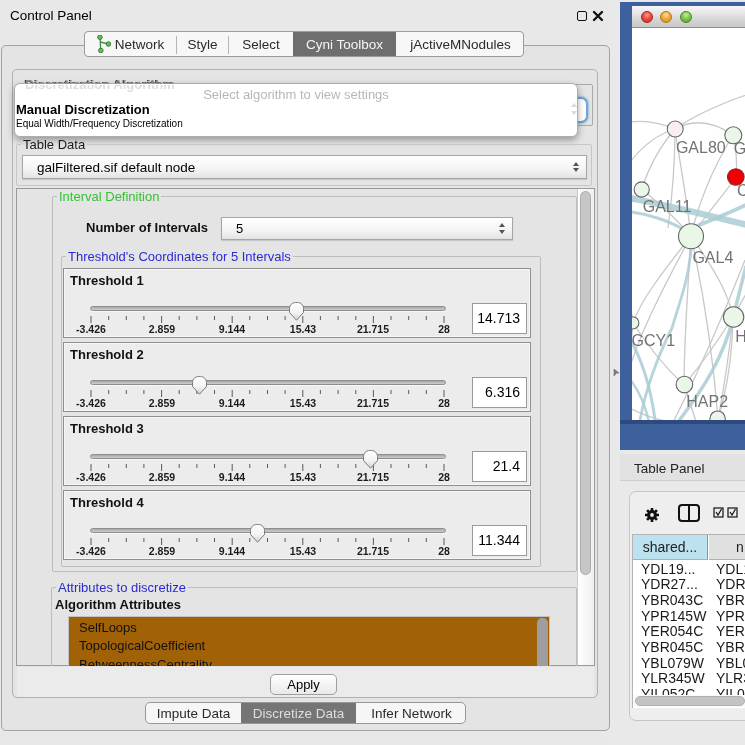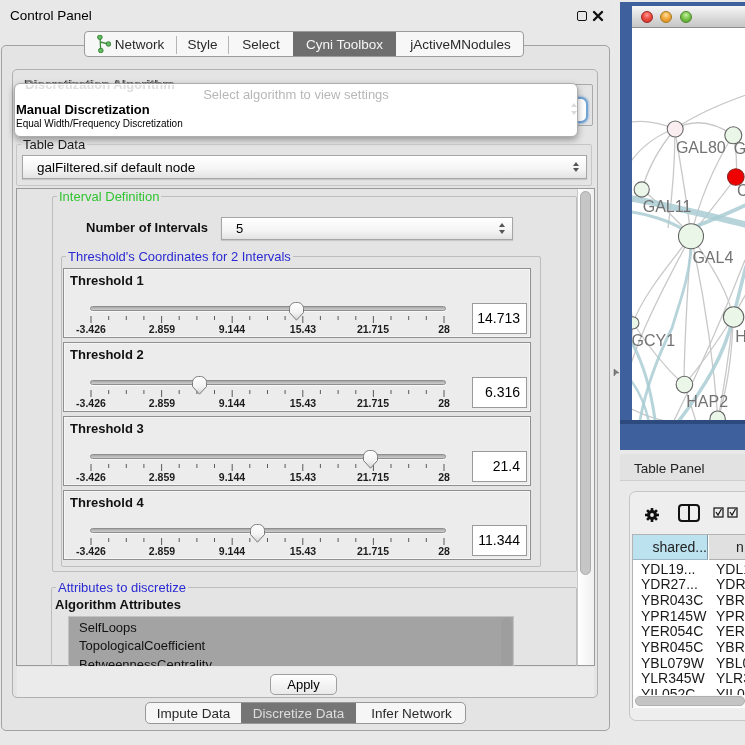--- a/index.html
+++ b/index.html
@@ -90,21 +90,21 @@
   </fieldset>
   <div style="position:absolute;left:69px;top:31px;font-size:13px;font-weight:bold;color:#111">Number of Intervals</div>
   <div class="combo" style="left:204px;top:28px;width:292px;height:23px">
     <div style="padding:3px 0 0 14px">5</div>
     <div class="ar">
         <span class="up"></span>
         <span class="dn"></span>
       </div>
   </div>
   <fieldset style="left:44px;top:60px;width:480px;height:318px;border-color:#bdbdbd">
-    <legend style="color:#2a2ad2">Threshold's Coordinates for 2 Intervals</legend>
+    <legend style="color:#2a2ad2">Threshold's Coordinates for 5 Intervals</legend>
   </fieldset>
 </div>
 <div class="abs" style="left:0;top:0;width:0;height:0"></div>
 <div class="abs" style="left:16px;top:188px;width:578px;height:478px;overflow:hidden">
 <div class="tbox" style="left:47px;top:80px">
   <div class="tname">Threshold 1</div>
   <div class="groove"></div>
   <svg style="position:absolute;left:0;top:46px;width:468px;height:9px" viewBox="0 0 468 9">
         <path d="M27.0 1V8M97.6 1V8M168.2 1V8M238.8 1V8M309.4 1V8M380.0 1V8" stroke="#4a4a4a" stroke-width="0.9"></path>
         <path d="M44.7 1V5M62.3 1V5M79.9 1V5M115.2 1V5M132.9 1V5M150.5 1V5M185.8 1V5M203.5 1V5M221.1 1V5M256.4 1V5M274.1 1V5M291.8 1V5M327.0 1V5M344.7 1V5M362.3 1V5" stroke="#4a4a4a" stroke-width="0.9"></path>
@@ -202,21 +202,21 @@
       </svg>
   <div class="tval">11.344</div>
 </div>
   </div>
 
 <div class="abs" style="left:16px;top:188px;width:578px;height:478px;overflow:hidden;pointer-events:none">
   <fieldset style="left:35px;top:392px;width:526px;height:92px;border-color:#bdbdbd">
     <legend style="color:#2a2ad2">Attributes to discretize</legend>
   </fieldset>
   <div style="position:absolute;left:39px;top:409px;font-size:13px;font-weight:bold;color:#111">Algorithm Attributes</div>
-  <div style="position:absolute;left:52px;top:428px;width:446px;height:60px;background:#a3a3a3;border:1px solid #c2c2c2">
+  <div style="position:absolute;left:52px;top:428px;width:482px;height:60px;background:#a16207;border:1px solid #c2c2c2">
     <div style="padding:2px 0 0 10px;font-size:13px;color:#111;line-height:18.3px">SelfLoops<br>TopologicalCoefficient<br>BetweennessCentrality</div>
     <div style="position:absolute;right:1px;top:1px;width:11px;height:56px;background:#9e9e9e;border-radius:5px"></div>
   </div>
 </div>
 
 <div class="abs" style="left:17px;top:667px;width:577px;height:30px;background:#ebebeb"></div>
 
 <div class="abs" style="left:270px;top:674px;width:67px;height:21px;background:linear-gradient(#ffffff,#e9e9e9);border:1px solid #9f9f9f;border-radius:5px;text-align:center;font-size:13px;line-height:19px;color:#000">Apply</div>
 
 <div class="abs" style="left:145px;top:702px;width:321px;height:22px;background:#f6f6f6;border:1px solid #979797;border-radius:5px;overflow:hidden">
@@ -310,21 +310,21 @@
 <div class="abs" style="left:678px;top:504px;width:22px;height:18px;border:2.4px solid #111;border-radius:4px"></div>
 <div class="abs" style="left:688px;top:504px;width:2.4px;height:18px;background:#111"></div>
 <svg class="abs" style="left:713px;top:507px;width:26px;height:11px" viewBox="0 0 26 11">
   <rect x="1" y="1" width="9" height="9" fill="none" stroke="#111" stroke-width="1.2"></rect>
   <path d="M3,5 L5,8 L8.5,2" fill="none" stroke="#111" stroke-width="1.2"></path>
   <rect x="15" y="1" width="9" height="9" fill="none" stroke="#111" stroke-width="1.2"></rect>
   <path d="M17,5 L19,8 L22.5,2" fill="none" stroke="#111" stroke-width="1.2"></path>
 </svg>
 
 <div class="abs" style="left:632px;top:534px;width:113px;height:174px;background:#fff;border-left:1px solid #b3b3b3;border-top:1px solid #b3b3b3;overflow:hidden"></div>
-<div class="abs" style="left:633px;top:535px;width:75px;height:25px;background:#bce1ef;border-right:1px solid #7e9aa6;border-bottom:1px solid #9ab7c3;text-align:right;font-size:14px;color:#222;line-height:25px">shared...</div>
+<div class="abs" style="left:633px;top:535px;width:75px;height:25px;background:#bce1ef;border-right:1px solid #7e9aa6;border-bottom:1px solid #9ab7c3;text-align:center;font-size:14px;color:#222;line-height:25px">shared...</div>
 <div class="abs" style="left:709px;top:535px;width:36px;height:25px;background:#e0e0e0;border-bottom:1px solid #b0b0b0;font-size:14px;color:#222;line-height:25px;padding-left:27px">n</div>
 <div style="position:absolute;left:641px;top:560.5px;width:66px;height:16px;font-size:14px;color:#1a1a1a;overflow:hidden;white-space:nowrap">YDL19...</div>
 <div style="position:absolute;left:716px;top:560.5px;width:29.5px;height:16px;font-size:14px;color:#1a1a1a;overflow:hidden;white-space:nowrap">YDL194W</div>
 <div style="position:absolute;left:641px;top:576.2px;width:66px;height:16px;font-size:14px;color:#1a1a1a;overflow:hidden;white-space:nowrap">YDR27...</div>
 <div style="position:absolute;left:716px;top:576.2px;width:29.5px;height:16px;font-size:14px;color:#1a1a1a;overflow:hidden;white-space:nowrap">YDR277C</div>
 <div style="position:absolute;left:641px;top:591.9px;width:66px;height:16px;font-size:14px;color:#1a1a1a;overflow:hidden;white-space:nowrap">YBR043C</div>
 <div style="position:absolute;left:716px;top:591.9px;width:29.5px;height:16px;font-size:14px;color:#1a1a1a;overflow:hidden;white-space:nowrap">YBR043C</div>
 <div style="position:absolute;left:641px;top:607.6px;width:66px;height:16px;font-size:14px;color:#1a1a1a;overflow:hidden;white-space:nowrap">YPR145W</div>
 <div style="position:absolute;left:716px;top:607.6px;width:29.5px;height:16px;font-size:14px;color:#1a1a1a;overflow:hidden;white-space:nowrap">YPR145W</div>
 <div style="position:absolute;left:641px;top:623.3px;width:66px;height:16px;font-size:14px;color:#1a1a1a;overflow:hidden;white-space:nowrap">YER054C</div>

